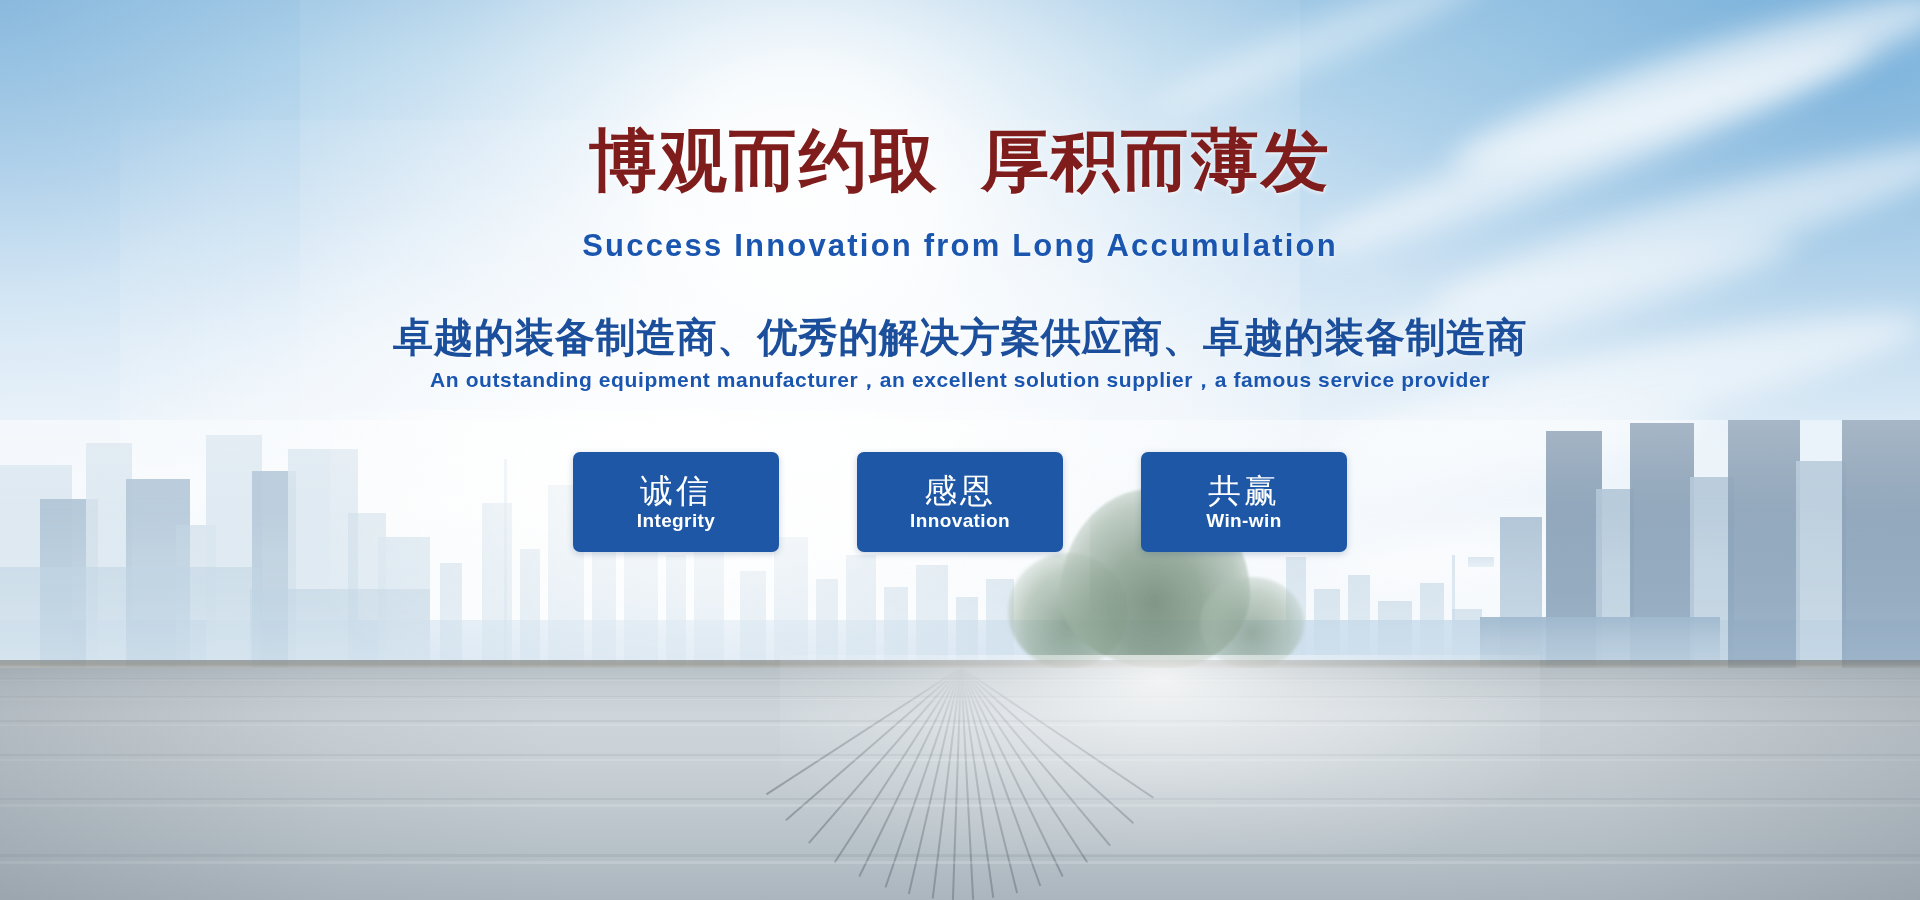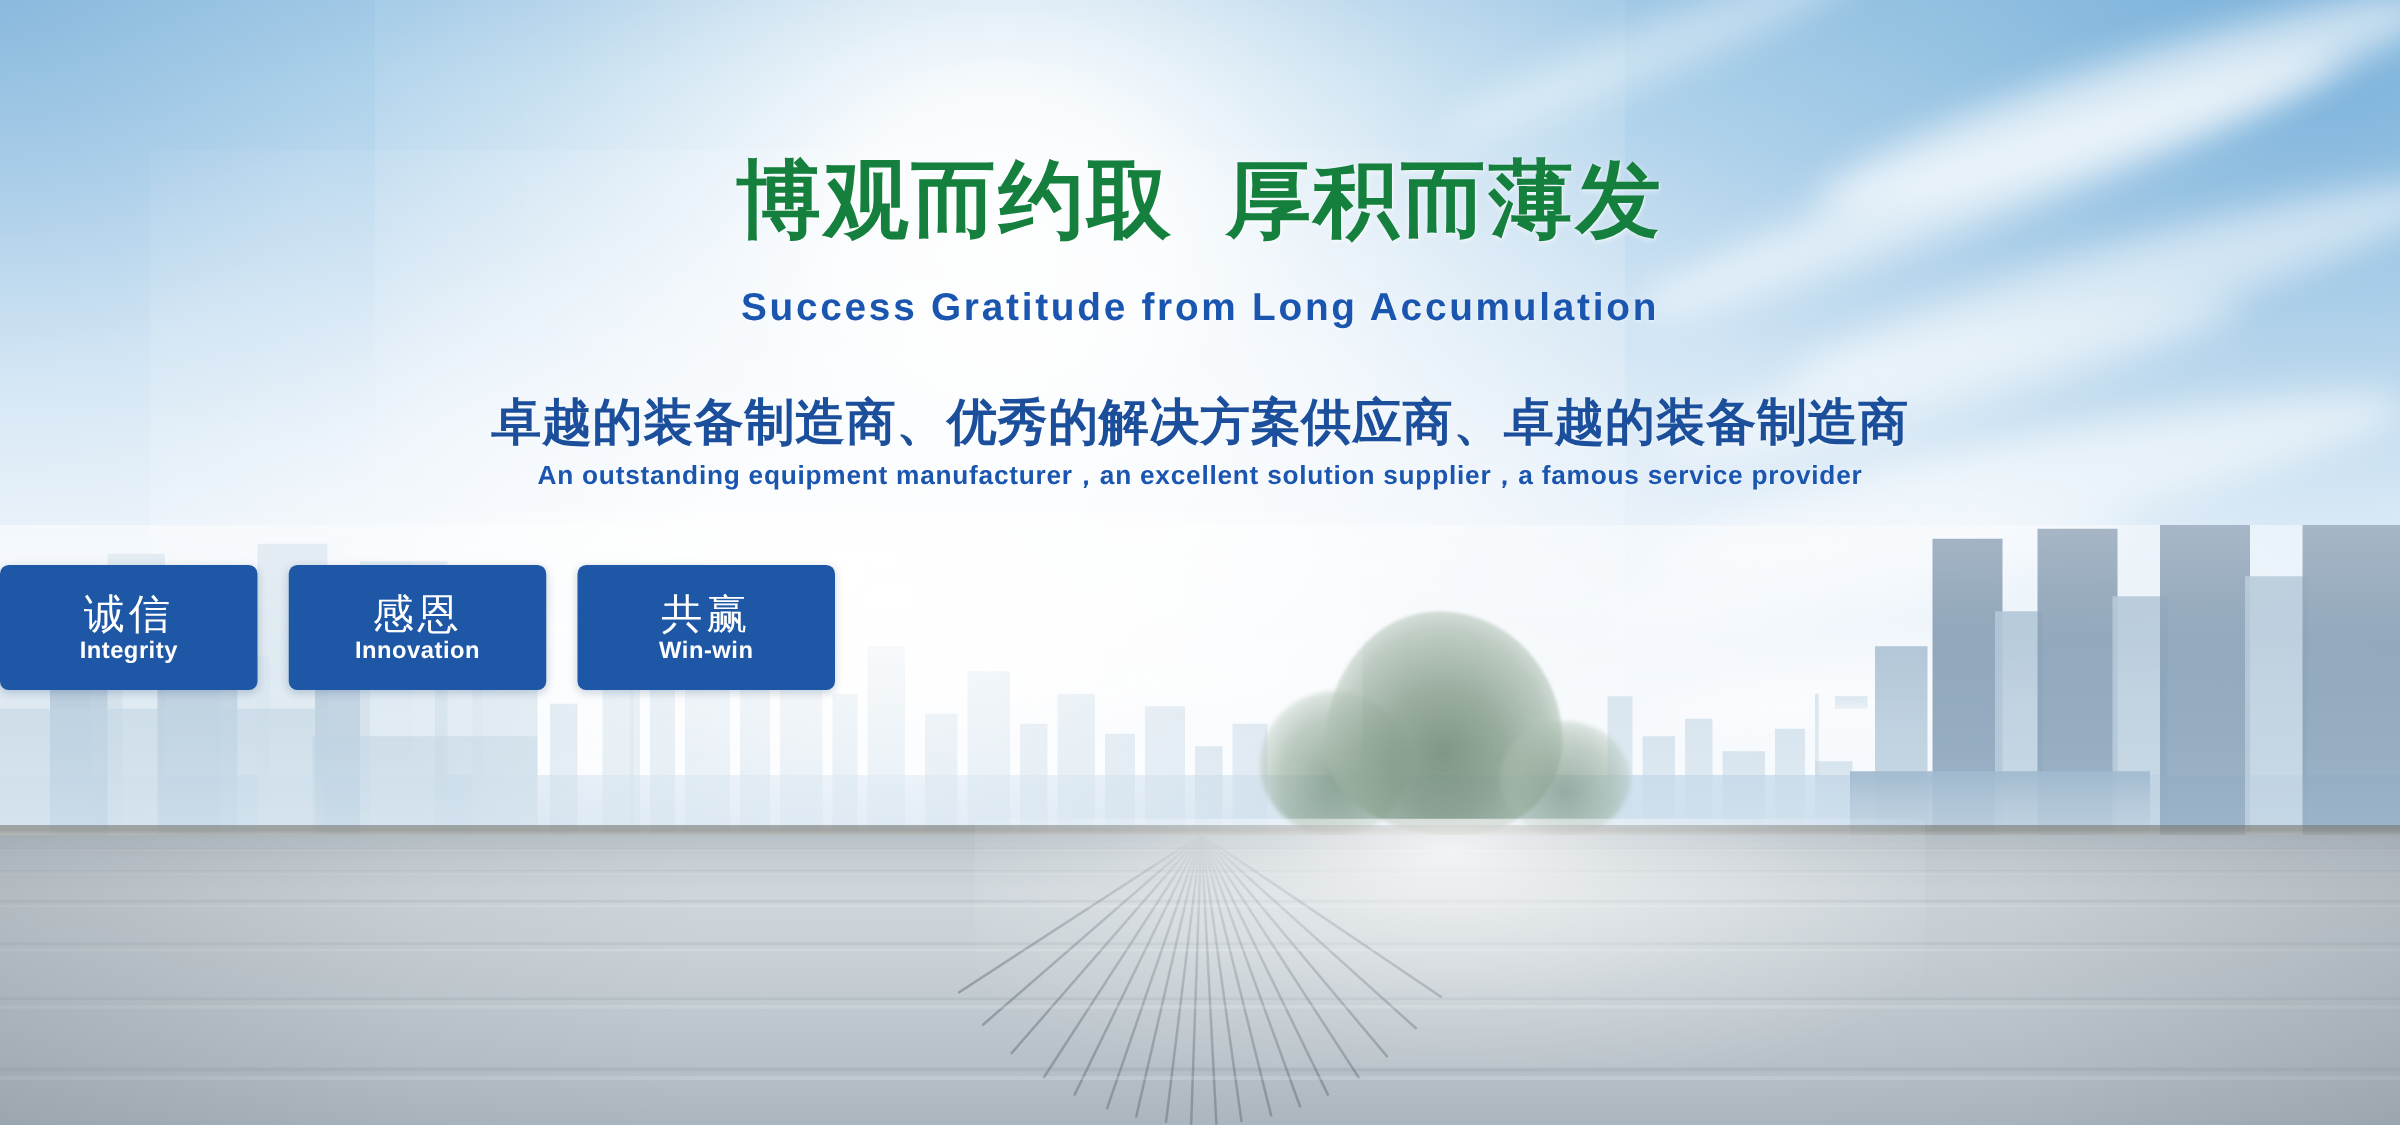--- a/index.html
+++ b/index.html
@@ -322,21 +322,21 @@
 
   .title-cn {
     position: absolute;
     left: 0;
     top: 126px;
     width: 1920px;
     text-align: center;
     font-size: 68px;
     font-weight: 700;
     letter-spacing: 2px;
-    color: #15803d;
+    color: #7f1d1d;
     line-height: 1.02;
     white-space: pre;
     text-shadow:
        1px 1px 0 rgba(255,255,255,0.45),
        0 2px 5px rgba(255,255,255,0.55);
   }
 
   .title-en {
     position: absolute;
     left: 0;
@@ -376,21 +376,22 @@
     text-shadow: 0 1px 2px rgba(255,255,255,0.55);
   }
 
   
   .values {
     position: absolute;
     left: 0;
     top: 452px;
     width: 1920px;
     display: flex;
-    gap: 25px;
+    justify-content: center;
+    gap: 78px;
   }
   .value-box {
     width: 206px;
     height: 100px;
     background: #1D57A5;
     border-radius: 7px;
     display: flex;
     flex-direction: column;
     align-items: center;
     justify-content: center;
@@ -538,21 +539,21 @@
   </div>
 
   <div class="ground-darkL"></div>
   <div class="ground-darkR"></div>
   <div class="ground-glow"></div>
 
   <div class="content">
 
     <div class="title-cn">博观而约取  厚积而薄发</div>
 
-    <div class="title-en">Success Gratitude from Long Accumulation</div>
+    <div class="title-en">Success Innovation from Long Accumulation</div>
 
     <div class="sub-cn">卓越的装备制造商、优秀的解决方案供应商、卓越的装备制造商</div>
 
     <div class="sub-en">An outstanding equipment manufacturer，an excellent  solution supplier，a famous  service provider</div>
 
     <div class="values">
 
       <div class="value-box">
         <div class="value-cn">诚信</div>
         <div class="value-en">Integrity</div>

